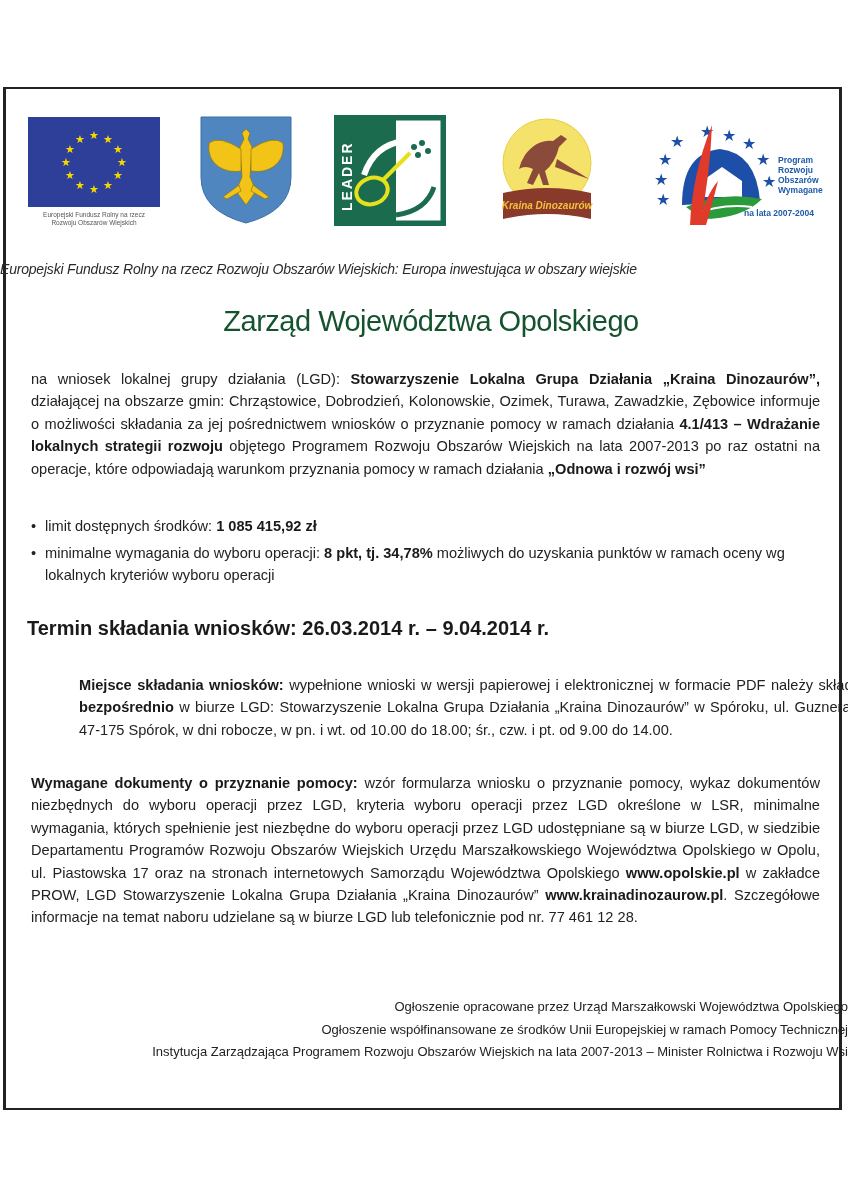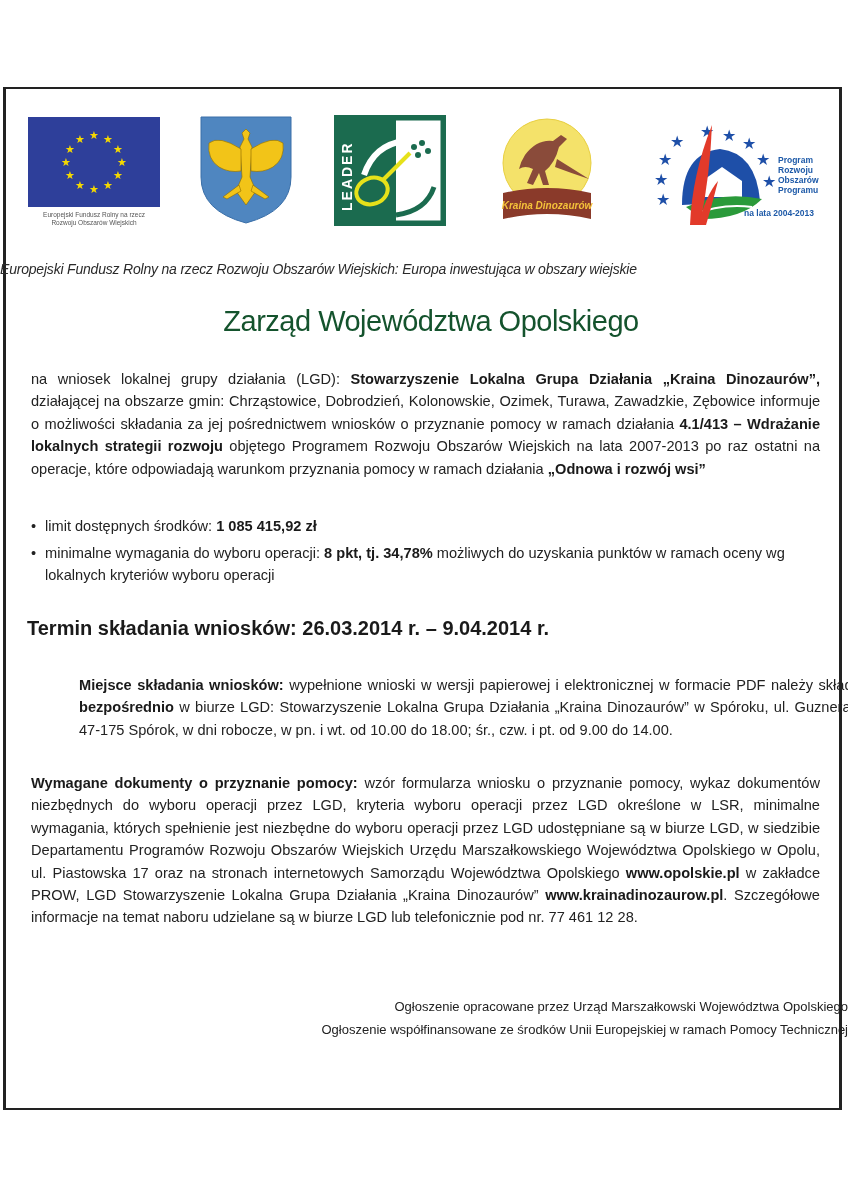--- a/index.html
+++ b/index.html
@@ -121,23 +121,23 @@
     <path d="M50 66 L70 52 L90 66 L90 82 L50 82 Z" fill="#ffffff"></path>
     <path d="M34 92 Q70 76 110 84 Q90 104 50 104 Z" fill="#2a9a3a"></path>
     <path d="M40 100 Q70 88 100 92" stroke="#ffffff" stroke-width="2" fill="none"></path>
     <path d="M38 110 Q40 60 60 10 Q58 60 48 110 Z" fill="#e23a2a"></path>
     <path d="M46 110 Q54 80 66 66 Q60 90 54 110 Z" fill="#e23a2a"></path>
   </svg>
   <div class="prow-text">
     <div>Program</div>
     <div>Rozwoju</div>
     <div>Obszarów</div>
-    <div>Programu</div>
+    <div>Wymagane</div>
   </div>
-  <div class="prow-years">na lata 2004-2013</div>
+  <div class="prow-years">na lata 2007-2004</div>
 </div>
 
 <div class="tagline">Europejski Fundusz Rolny na rzecz Rozwoju Obszarów Wiejskich: Europa inwestująca w obszary wiejskie</div>
 <div class="title">Zarząd Województwa Opolskiego</div>
 
 <div class="para p1"><span>na wniosek lokalnej grupy działania (LGD): </span><b>Stowarzyszenie Lokalna Grupa Działania „Kraina Dinozaurów”,</b><span> działającej na obszarze gmin: Chrząstowice, Dobrodzień, Kolonowskie, Ozimek, Turawa, Zawadzkie, Zębowice informuje o możliwości składania za jej pośrednictwem wniosków o przyznanie pomocy w ramach działania </span><b>4.1/413 – Wdrażanie lokalnych strategii rozwoju</b><span> objętego Programem Rozwoju Obszarów Wiejskich na lata 2007-2013 po raz ostatni na operacje, które odpowiadają warunkom przyznania pomocy w ramach działania </span><b>„Odnowa i rozwój wsi”</b></div>
 
 <div class="bul b1">
   <span class="dot">•</span>
   <span class="txt"><span>limit dostępnych środków: </span><b>1 085 415,92 zł</b><span></span></span>
@@ -149,13 +149,14 @@
 
 <div class="deadline">Termin składania wniosków: 26.03.2014 r. – 9.04.2014 r.</div>
 
 <div class="para p2"><b>Miejsce składania wniosków:</b><span> wypełnione wnioski w wersji papierowej i elektronicznej w formacie PDF należy składać </span><b>bezpośrednio</b><span> w biurze LGD: Stowarzyszenie Lokalna Grupa Działania „Kraina Dinozaurów” w Spóroku, ul. Guznera 3, 47-175 Spórok, w dni robocze, w pn. i wt. od 10.00 do 18.00; śr., czw. i pt. od 9.00 do 14.00.</span></div>
 
 <div class="para p3"><b>Wymagane dokumenty o przyznanie pomocy:</b><span> wzór formularza wniosku o przyznanie pomocy, wykaz dokumentów niezbędnych do wyboru operacji przez LGD, kryteria wyboru operacji przez LGD określone w LSR, minimalne wymagania, których spełnienie jest niezbędne do wyboru operacji przez LGD udostępniane są w biurze LGD, w siedzibie Departamentu Programów Rozwoju Obszarów Wiejskich Urzędu Marszałkowskiego Województwa Opolskiego w Opolu, ul. Piastowska 17 oraz na stronach internetowych Samorządu Województwa Opolskiego </span><b>www.opolskie.pl</b><span> w zakładce PROW, LGD Stowarzyszenie Lokalna Grupa Działania „Kraina Dinozaurów” </span><b>www.krainadinozaurow.pl</b><span>. Szczegółowe informacje na temat naboru udzielane są w biurze LGD lub telefonicznie pod nr. 77 461 12 28.</span></div>
 
 <div class="footer">
   <div>Ogłoszenie opracowane przez Urząd Marszałkowski Województwa Opolskiego</div>
   <div>Ogłoszenie współfinansowane ze środków Unii Europejskiej w ramach Pomocy Technicznej</div>
+  <div>Instytucja Zarządzająca Programem Rozwoju Obszarów Wiejskich na lata 2007-2013 – Minister Rolnictwa i Rozwoju Wsi</div>
 </div>
 
 </body></html>

